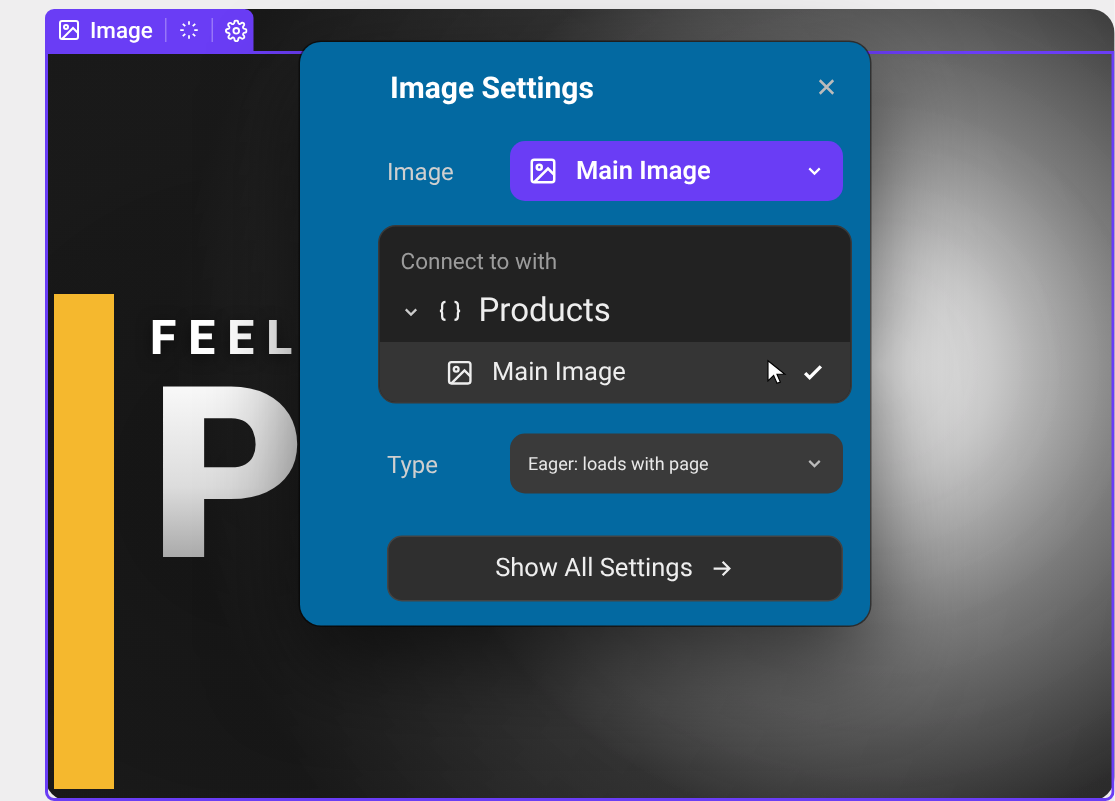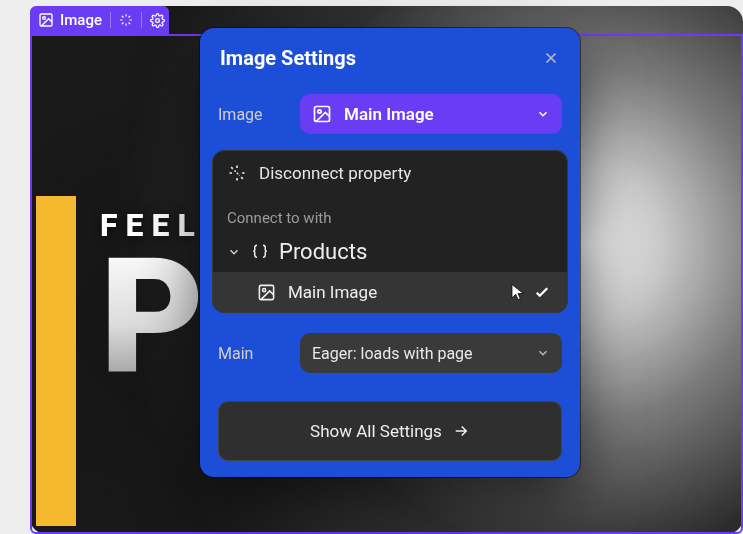--- a/index.html
+++ b/index.html
@@ -88,25 +88,26 @@
     width: 713px; height: 500px;
     border: 2px solid #6a3df5;
     border-radius: 0 0 6px 6px;
     pointer-events: none;
   }
   
   .panel {
     position: absolute;
     left: 200px; top: 28px;
     width: 380px;
-    background: #1d4ed8;
+    background: #0369a1;
     border-radius: 14px;
     box-shadow: 0 25px 60px rgba(0,0,0,0.6), 0 0 0 1px rgba(0,0,0,0.5);
     color: #e8e8e8;
     padding-bottom: 16px;
+    padding-left: 40px;
   }
   .panel-header {
     display: flex;
     align-items: center;
     justify-content: space-between;
     padding: 18px 20px 14px 20px;
   }
   .panel-title {
     font-size: 20px;
     font-weight: 700;
@@ -203,28 +204,28 @@
   }
   .select {
     flex: 1;
     background: #3a3a3a;
     border-radius: 10px;
     height: 40px;
     display: flex;
     align-items: center;
     padding: 0 12px;
     color: #e8e8e8;
-    font-size: 16px;
+    font-size: 12px;
     cursor: pointer;
     gap: 12px;
   }
   .select .chev { margin-left: auto; color: #bbb; }
   .show-all {
     margin: 18px 18px 0 18px;
-    height: 60px;
+    height: 44px;
     background: #2f2f2f;
     border: 1px solid #444;
     border-radius: 10px;
     display: flex;
     align-items: center;
     justify-content: center;
     gap: 10px;
     font-size: 17px;
     color: #eee;
     cursor: pointer;
@@ -293,29 +294,20 @@
       <span>Main Image</span>
       <span class="chev">
         <svg width="14" height="14" viewBox="0 0 24 24" fill="none" stroke="white" stroke-width="2.5">
           <path d="M6 9l6 6 6-6"></path>
         </svg>
       </span>
     </div>
   </div>
 
   <div class="dropdown-card">
-    <div class="dc-row">
-      <span>
-        <svg width="20" height="20" viewBox="0 0 24 24" fill="none" stroke="#e6e6e6" stroke-width="2">
-          <path d="M12 3v3M12 18v3M5 5l2 2M17 17l2 2M3 12h3M18 12h3"></path>
-          <path d="M9 9l6 6" stroke-dasharray="2 2"></path>
-        </svg>
-      </span>
-      <span>Disconnect property</span>
-    </div>
 
     <div class="dc-row dc-header">
       <span>Connect to with</span>
     </div>
 
     <div class="dc-collection">
       <span>
         <svg width="14" height="14" viewBox="0 0 24 24" fill="none" stroke="#ccc" stroke-width="2.5">
           <path d="M6 9l6 6 6-6"></path>
         </svg>
@@ -345,21 +337,21 @@
       <span class="check">
         <svg width="18" height="18" viewBox="0 0 24 24" fill="none" stroke="white" stroke-width="3">
           <path d="M5 13l4 4L19 7"></path>
         </svg>
       </span>
     </div>
 
   </div>
 
   <div class="row" style="margin-top:10px">
-    <div class="row-label">Main</div>
+    <div class="row-label">Type</div>
     <div class="select">
       <span>Eager: loads with page</span>
       <span class="chev">
         <svg width="14" height="14" viewBox="0 0 24 24" fill="none" stroke="currentColor" stroke-width="2.5">
           <path d="M6 9l6 6 6-6"></path>
         </svg>
       </span>
     </div>
   </div>
 

